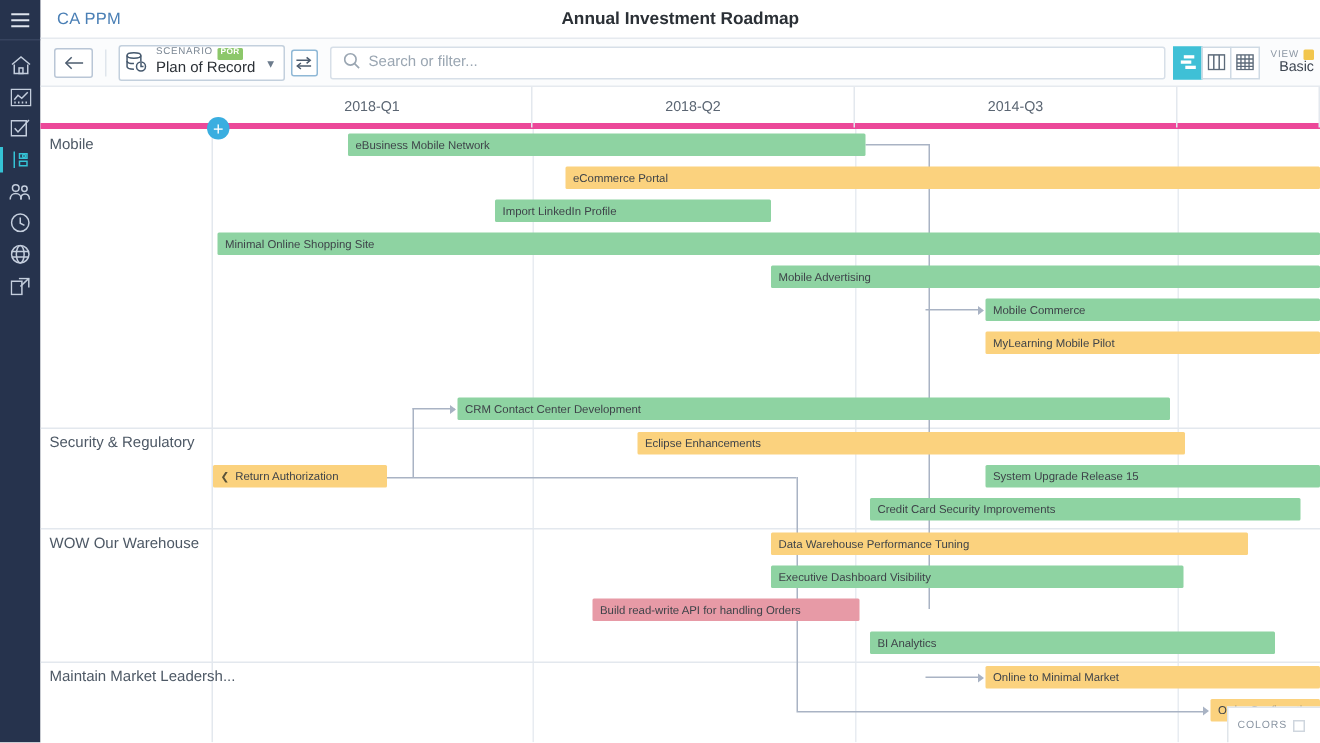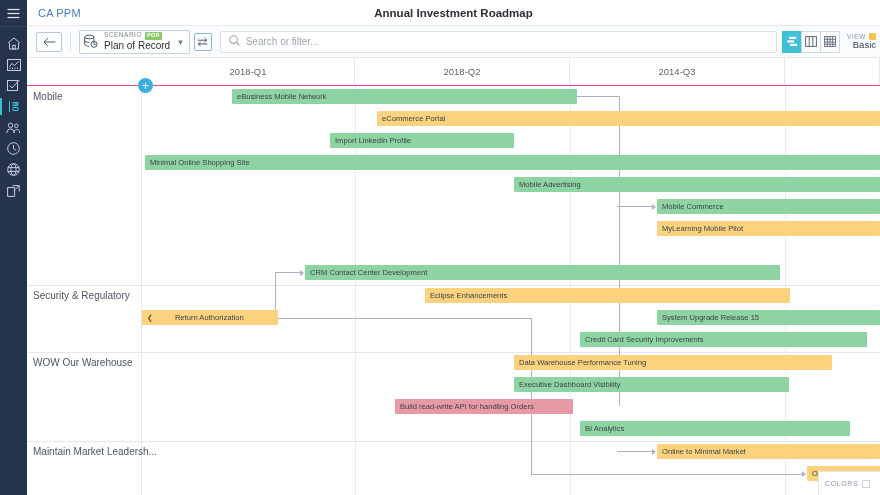--- a/index.html
+++ b/index.html
@@ -91,21 +91,21 @@
   }
   .vbtn.sel{ background:#3fc0d6; border-color:#3fc0d6; color:#fff; }
   .viewmeta{ margin:0 4px 0 7px; line-height:1.1; }
   .viewmeta .vl{ font-size:6.5px; color:#8b96a3; letter-spacing:.6px; display:flex; gap:3px; align-items:center;}
   .vbadge{ width:7px;height:7px;background:#f2c64d;border-radius:1px; display:inline-block;}
   .viewmeta .vv{ font-size:9.5px; color:#3c4characters; color:#3c4450;text-align:right;}
 
   
   .grid-head{
     position:absolute; left:27px; top:58px; right:0; height:28px;
-    background:#fff; border-bottom:1px solid #ec4899;
+    background:#fff; border-bottom:4px solid #ec4899;
   }
   .q{
     position:absolute; top:0; height:27px; border-right:1px solid #e3e8ee;
     display:flex; align-items:center; justify-content:center;
     font-size:9.5px; color:#5b6673;
   }
   .addbtn{
     position:absolute; left:138px; top:78px; width:15px; height:15px; border-radius:50%;
     background:#3aaee0; color:#fff; display:flex; align-items:center; justify-content:center;
     font-size:12px; line-height:1; z-index:6;
@@ -368,21 +368,21 @@
       <div class="bar yellow" style="left: 630px; top: 135px; width: 223px;">
         <span>MyLearning Mobile Pilot</span>
       </div>
       <div class="arrow" style="left: 273px; top: 183.5px;"></div>
       <div class="bar green" style="left: 278px; top: 179px; width: 475px;">
         <span>CRM Contact Center Development</span>
       </div>
       <div class="bar yellow" style="left: 398px; top: 202px; width: 365px;">
         <span>Eclipse Enhancements</span>
       </div>
-      <div class="bar yellow" style="left: 115px; top: 224px; width: 136px; gap: 18px;">
+      <div class="bar yellow" style="left: 115px; top: 224px; width: 116px;">
         <span class="lchev">❮</span>
         <span>Return Authorization</span>
       </div>
       <div class="bar green" style="left: 630px; top: 224px; width: 223px;">
         <span>System Upgrade Release 15</span>
       </div>
       <div class="bar green" style="left: 553px; top: 246px; width: 287px;">
         <span>Credit Card Security Improvements</span>
       </div>
       <div class="bar yellow" style="left: 487px; top: 269px; width: 318px;">

